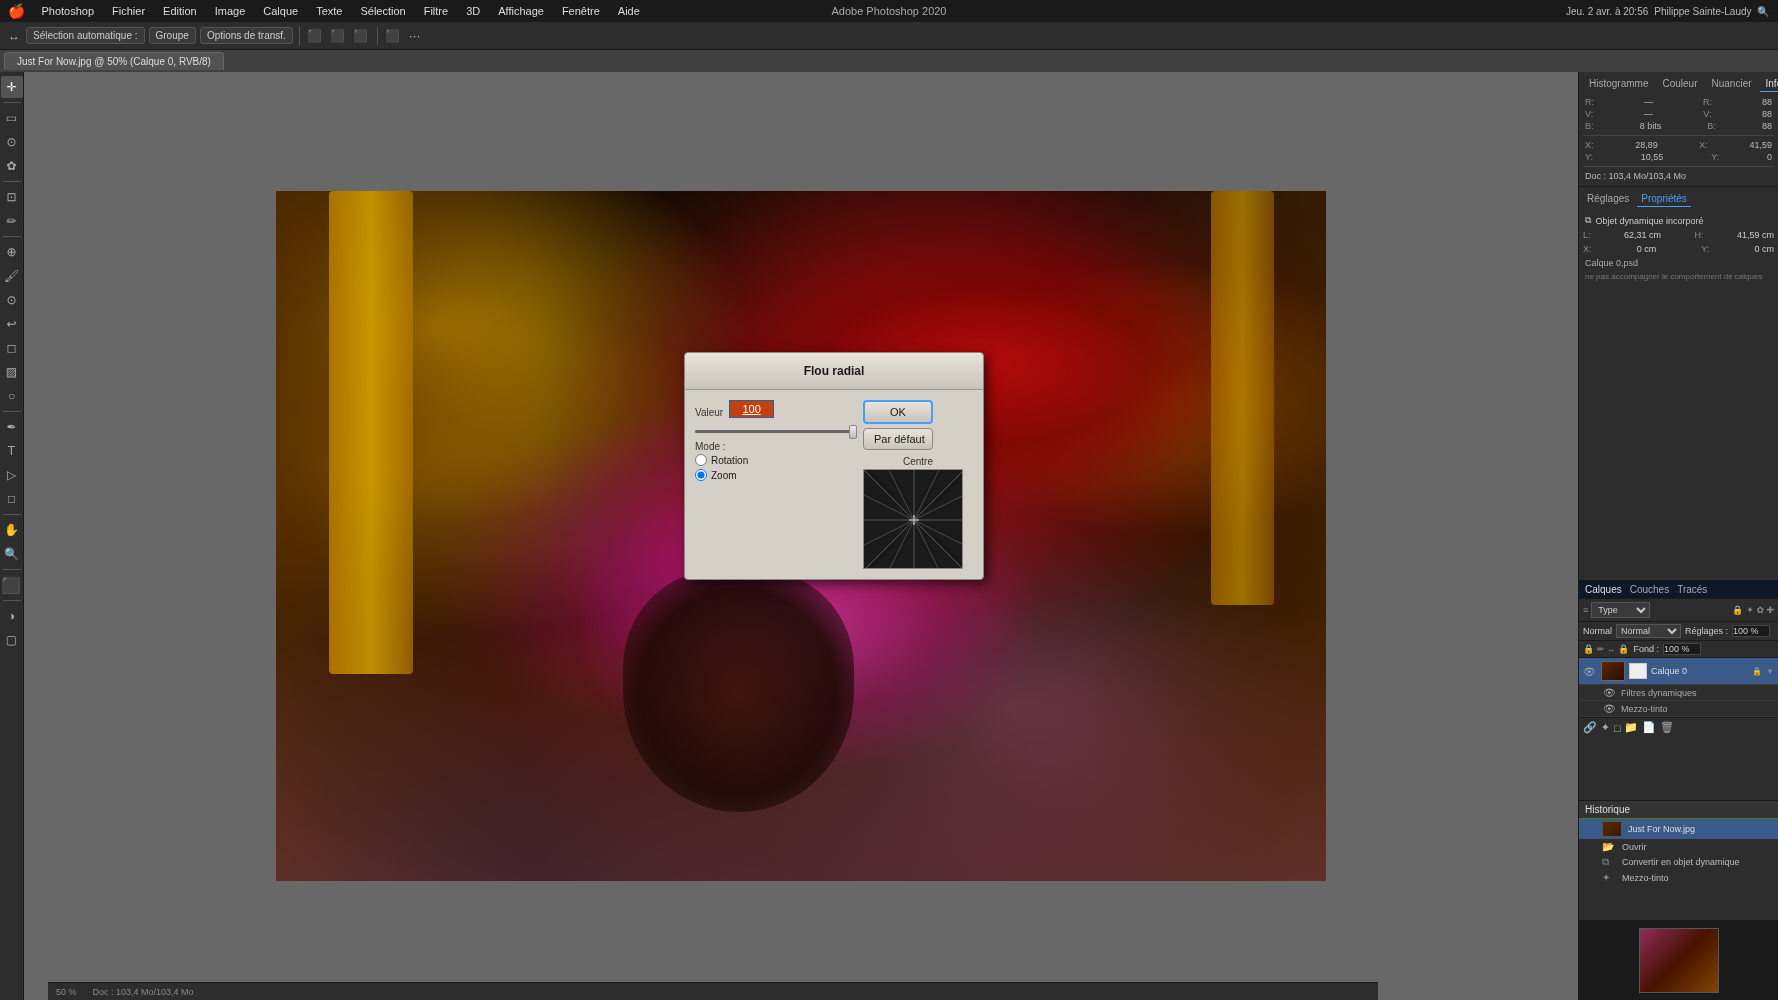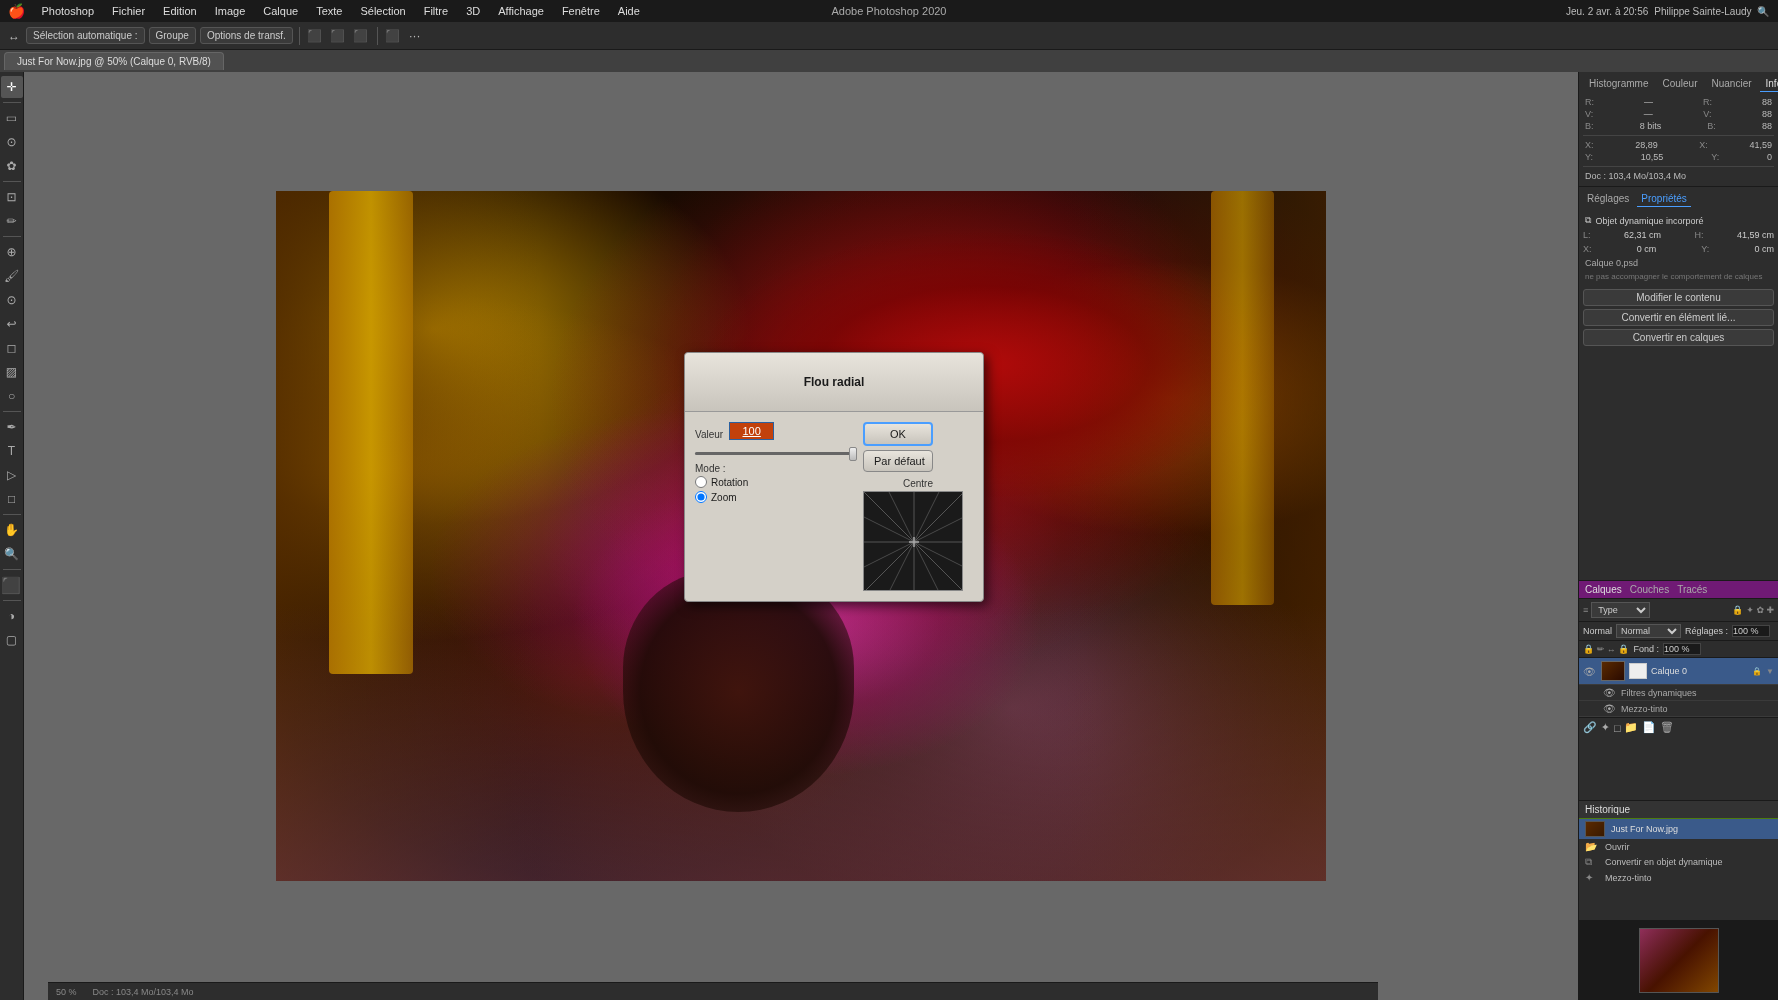--- a/index.html
+++ b/index.html
@@ -244,21 +244,21 @@
     #layers-panel {
       height: 220px;
       border-top: 1px solid #1a1a1a;
       display: flex;
       flex-direction: column;
     }
     .layers-header {
       display: flex;
       align-items: center;
       padding: 3px 6px;
-      background: #701a75;
+      background: #0f172a;
       font-size: 10px;
       gap: 8px;
       border-bottom: 1px solid #1a1a1a;
     }
     .layers-tab { color: #aaa; cursor: pointer; }
     .layers-tab.active { color: #ddd; }
     .layers-toolbar {
       display: flex;
       align-items: center;
       padding: 3px 4px;
@@ -321,21 +321,21 @@
     .history-header {
       padding: 3px 6px;
       background: #333;
       font-size: 10px;
       color: #ddd;
       border-bottom: 1px solid #4d7c0f;
     }
     .history-item {
       display: flex;
       align-items: center;
-      padding: 2px 6px;
+      padding: 2px 23px;
       gap: 6px;
       font-size: 9px;
       color: #bbb;
       cursor: pointer;
     }
     .history-item.active { background: #3a5a8a; color: #ddd; }
     .history-icon { font-size: 10px; color: #888; width: 14px; }
     .history-thumb {
       width: 20px; height: 16px;
       background: #444;
@@ -384,21 +384,21 @@
       border: 1px solid #888;
       border-radius: 4px;
       box-shadow: 4px 4px 12px rgba(0,0,0,0.6);
       z-index: 1000;
       color: #1a1a1a;
       font-size: 11px;
     }
     .dialog-title {
       background: linear-gradient(to bottom, #e8e4dc, #c8c4bc);
       border-radius: 4px 4px 0 0;
-      padding: 22px 10px;
+      padding: 11px 10px;
       font-size: 12px;
       font-weight: 600;
       text-align: center;
       border-bottom: 1px solid #999;
       color: #1a1a1a;
     }
     .dialog-body {
       padding: 10px;
       display: flex;
       gap: 10px;
@@ -752,25 +752,20 @@
         <span class="prop-value">41,59 cm</span>
       </div>
       <div class="prop-row">
         <span class="prop-label">X:</span>
         <span class="prop-value">0 cm</span>
         <span class="prop-label">Y:</span>
         <span class="prop-value">0 cm</span>
       </div>
       <div style="font-size:9px;color:#aaa;padding:2px;">Calque 0,psd</div>
       <div style="font-size:8px;color:#777;padding:2px;">ne pas accompagner le comportement de calques</div>
-      <div style="display:flex;flex-direction:column;gap:3px;margin-top:6px;">
-        <button class="options-btn">Modifier le contenu</button>
-        <button class="options-btn">Convertir en élément lié...</button>
-        <button class="options-btn">Convertir en calques</button>
-      </div>
     </div>
 
     <div id="layers-panel">
       <div class="layers-header">
         <span class="layers-tab active">Calques</span>
         <span class="layers-tab">Couches</span>
         <span class="layers-tab">Tracés</span>
       </div>
       <div class="layers-toolbar">
         <span style="font-size:9px;color:#888;">≡</span>

